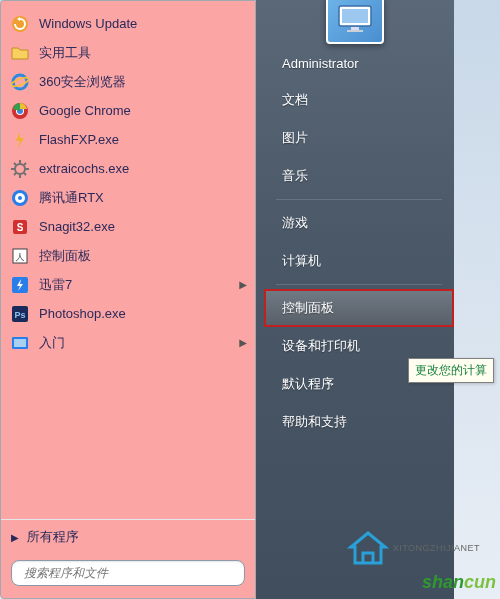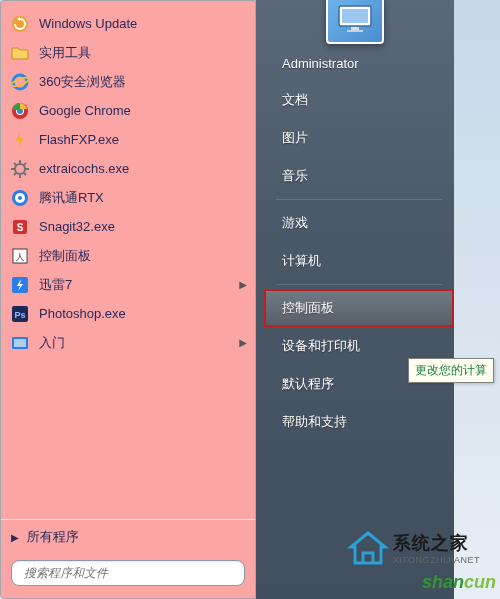--- a/index.html
+++ b/index.html
@@ -204,20 +204,19 @@
 <div class="tooltip">
   <span>更改您的计算</span>
 </div>
 
 <div class="watermark">
   <svg class="house" viewBox="0 0 42 42">
     <path d="M21 6 L38 20 L34 20 L34 36 L8 36 L8 20 L4 20 Z" fill="none" stroke="#2aa0d8" stroke-width="3"></path>
     <path d="M16 36 L16 26 L26 26 L26 36" fill="none" stroke="#2aa0d8" stroke-width="3"></path>
   </svg>
   <div class="txt">
-    <div class="cn">系统之家</div>
     <div class="en">XITONGZHIJIANET</div>
   </div>
 </div>
 
 <div class="watermark2">
   <span class="g1">shan</span><span class="g2">cun</span>
 </div>
 
 </body></html>

